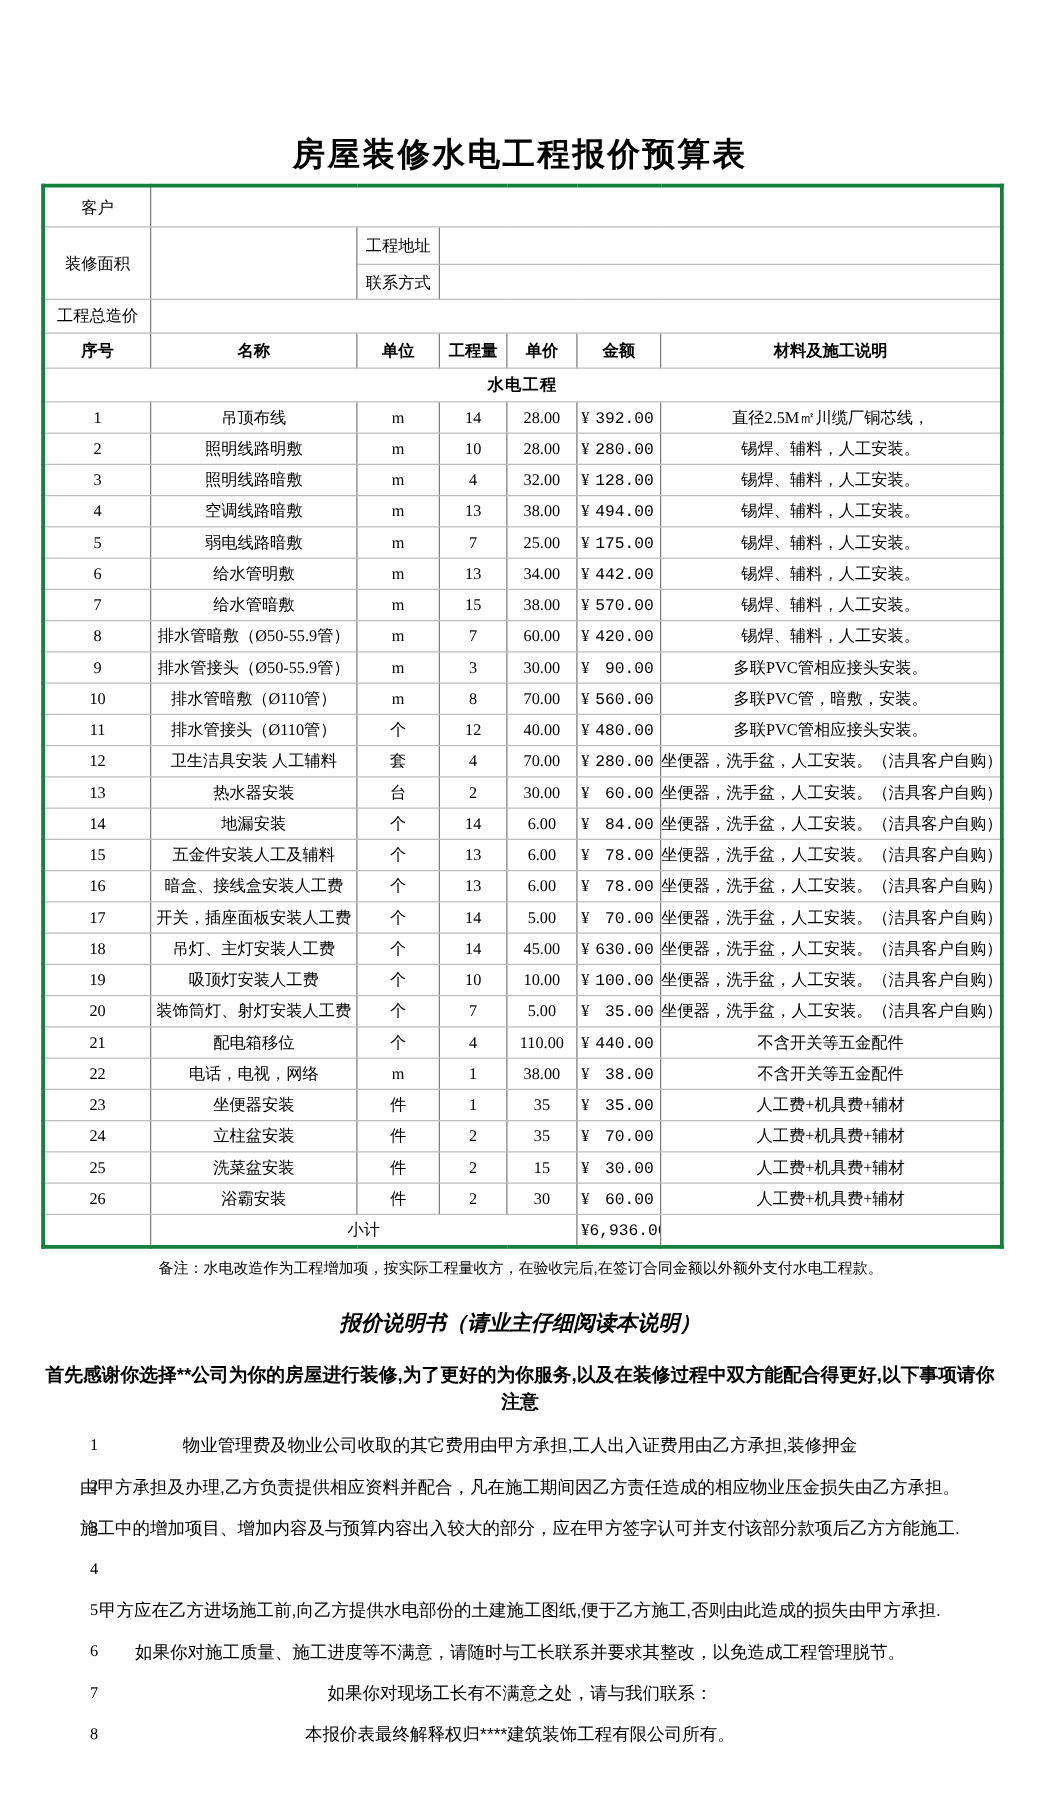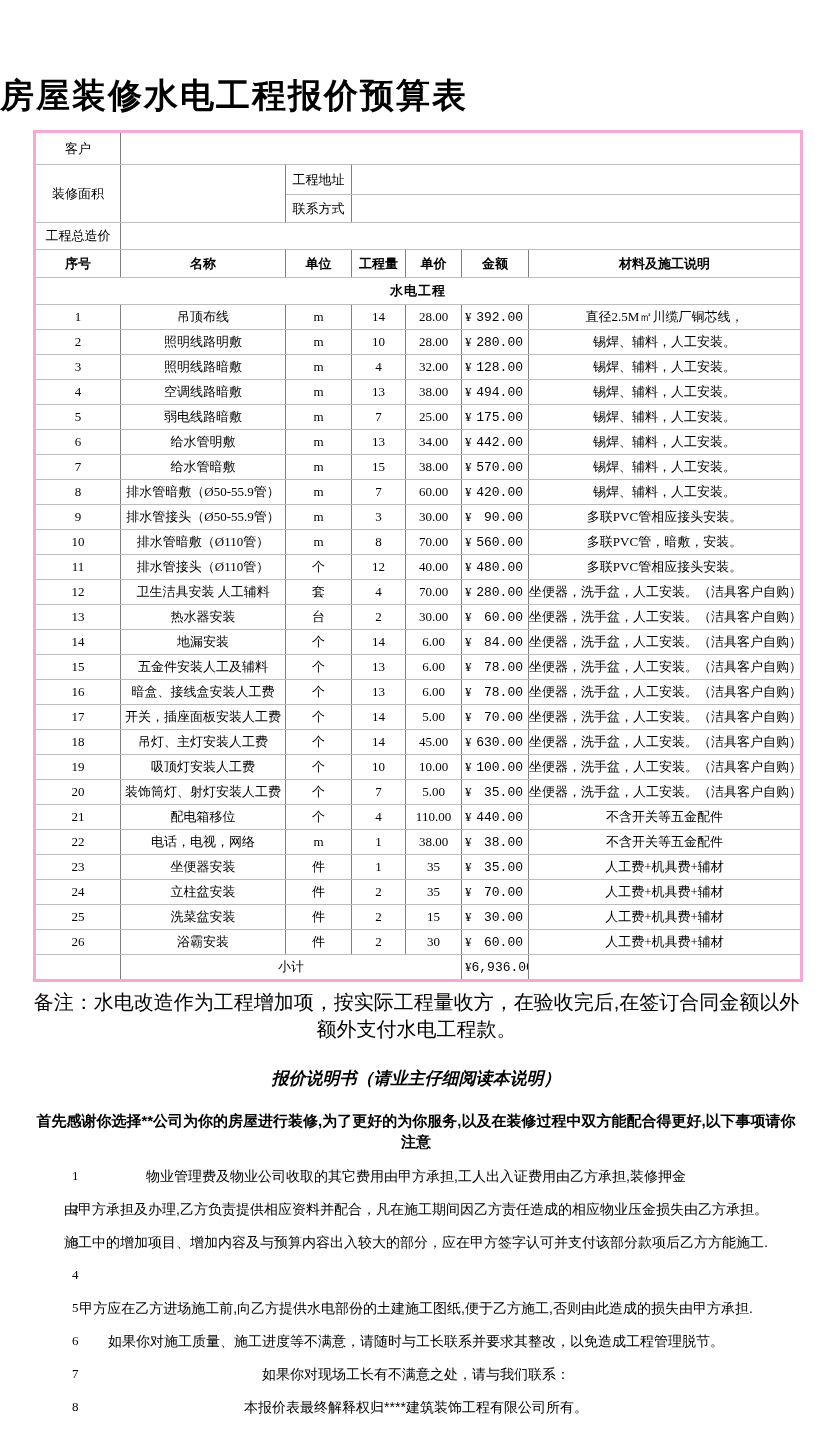--- a/index.html
+++ b/index.html
@@ -8,37 +8,37 @@
     width: 832px;
     height: 1435px;
     background: #ffffff;
     overflow: hidden;
     font-family: "Liberation Serif", "DejaVu Serif", serif;
     color: #000;
   }
   
   .doc-title {
     margin: 0;
-    padding-top: 74px;
+    padding-top: 102px;
     height: 44px;
-    text-align: left;
-    font-size: 34px;
+    text-align: center;
+    font-size: 26px;
     line-height: 44px;
     font-weight: bold;
     font-family: "Liberation Serif", "DejaVu Serif", serif;
     letter-spacing: 2px;
   }
   
   table.quote {
     margin-left: 33px;
-    margin-top: 12px;
+    margin-top: 1px;
     width: 767px;
     table-layout: fixed;
     border-collapse: collapse;
-    border: 3px solid #f9a8d4;
+    border: 3px solid #15803d;
   }
   table.quote td {
     border-left: 1px solid #7f7f7f;
     border-right: 1px solid #7f7f7f;
     border-top: 1px solid #bdbdbd;
     border-bottom: 1px solid #bdbdbd;
     padding: 0;
     text-align: center;
     vertical-align: middle;
     font-size: 13px;
@@ -65,21 +65,21 @@
     height: 100%;
     box-sizing: border-box;
   }
   .money .cur { font-size: 13px; }
   .money .val { font-size: 13px; font-family: Liberation Mono, monospace; }
   
   .table-note {
     margin: 7px 0 0 33px;
     width: 767px;
     text-align: center;
-    font-size: 20px;
+    font-size: 12px;
     font-family: "Liberation Sans", "DejaVu Sans", sans-serif;
   }
   
   .stmt-heading {
     margin-top: 24px;
     text-align: center;
     font-size: 17px;
     font-weight: bold;
     font-family: "Liberation Sans", "DejaVu Sans", sans-serif;
     font-style: italic;

